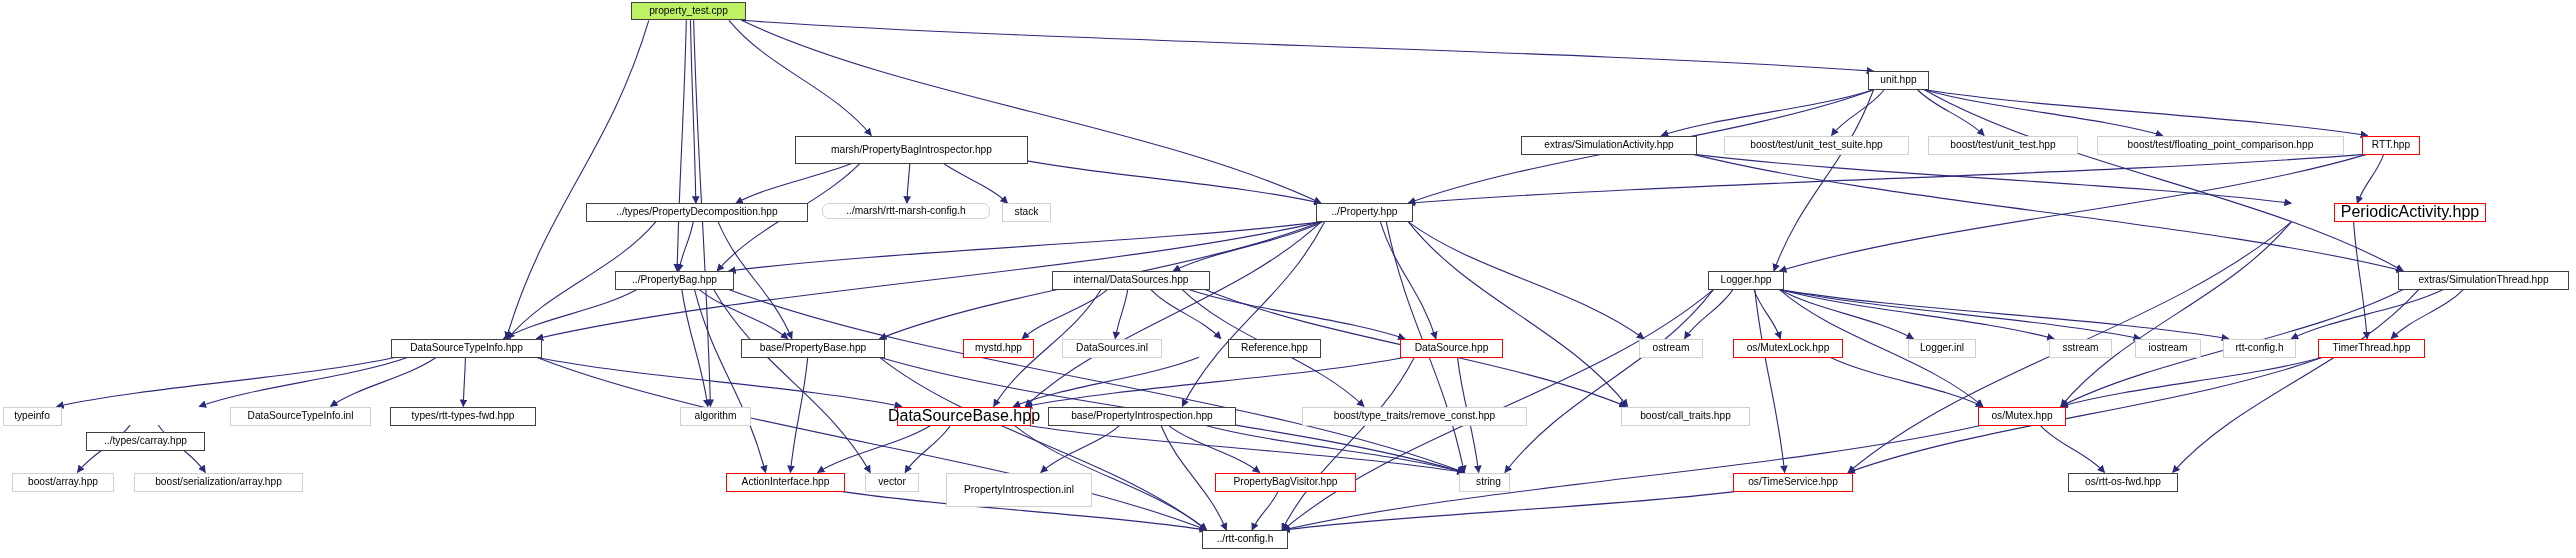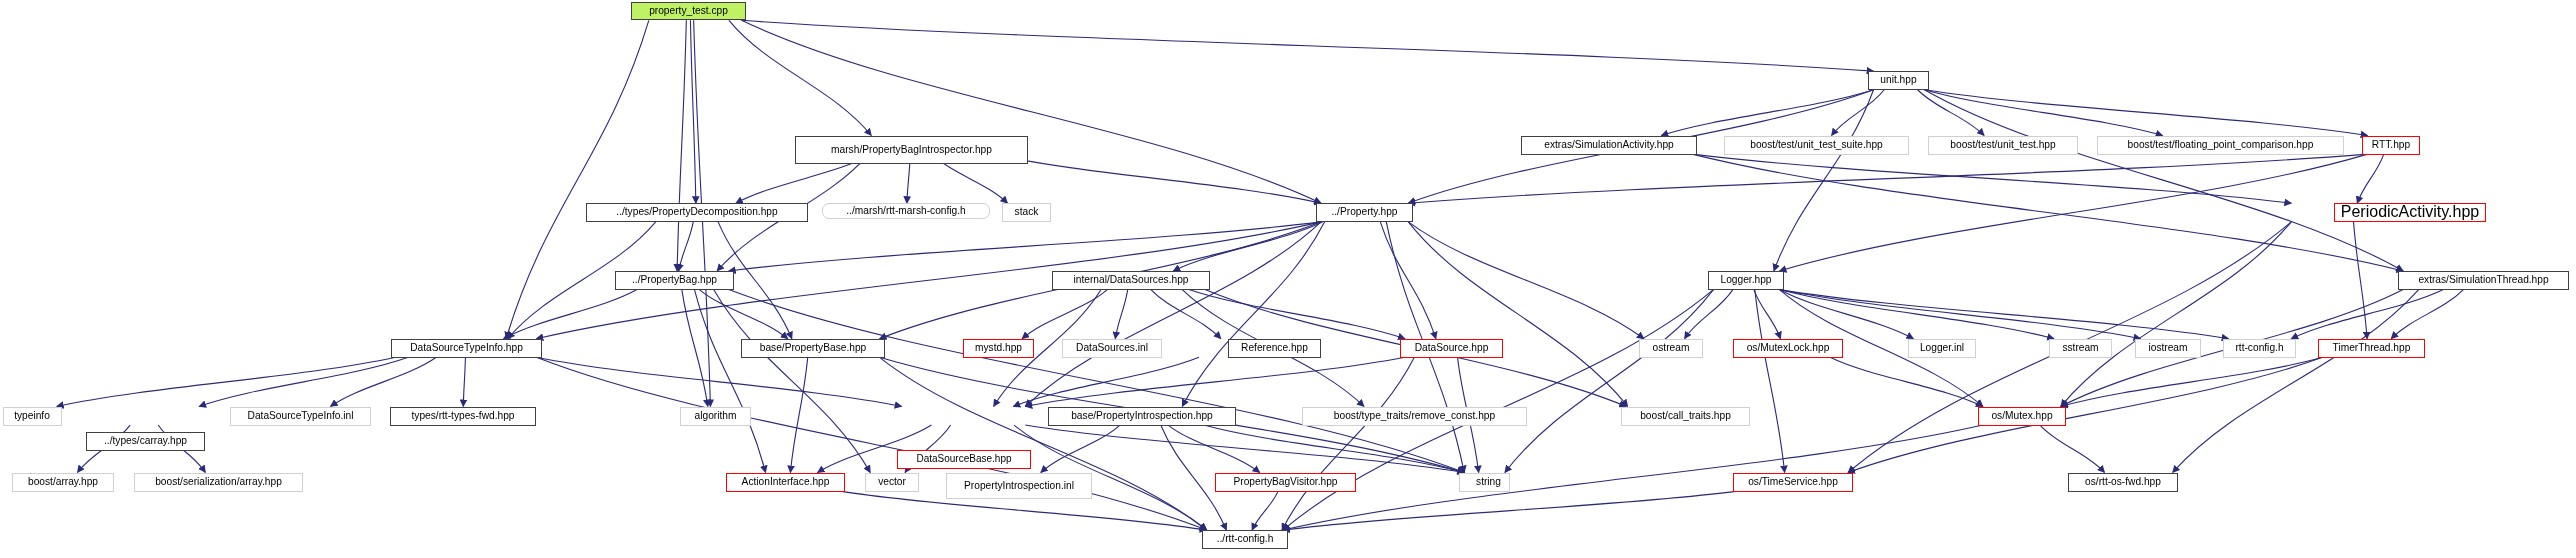--- a/index.html
+++ b/index.html
@@ -226,21 +226,21 @@
       </div>
       <div class="node v-thin" style="left: 230px; top: 407px; width: 141px; height: 18.6px; font-size: 10.2px;">
         <span>DataSourceTypeInfo.inl</span>
       </div>
       <div class="node v-bold" style="left: 390px; top: 407px; width: 146px; height: 18.6px; font-size: 10.2px;">
         <span>types/rtt-types-fwd.hpp</span>
       </div>
       <div class="node v-thin" style="left: 680px; top: 407px; width: 71px; height: 18.6px; font-size: 10.2px;">
         <span>algorithm</span>
       </div>
-      <div class="node v-red" style="left: 897px; top: 407px; width: 134px; height: 18.6px; font-size: 10px; margin-top: 43px;">
+      <div class="node v-red" style="left: 897px; top: 407px; width: 134px; height: 18.6px; font-size: 16px;">
         <span>DataSourceBase.hpp</span>
       </div>
       <div class="node v-bold" style="left: 1048px; top: 407px; width: 188px; height: 18.6px; font-size: 10.2px;">
         <span>base/PropertyIntrospection.hpp</span>
       </div>
       <div class="node v-thin" style="left: 1302px; top: 407px; width: 225px; height: 18.6px; font-size: 10.2px;">
         <span>boost/type_traits/remove_const.hpp</span>
       </div>
       <div class="node v-thin" style="left: 1621px; top: 407px; width: 129px; height: 18.6px; font-size: 10.2px;">
         <span>boost/call_traits.hpp</span>
@@ -253,21 +253,21 @@
       </div>
       <div class="node v-thin" style="left: 134px; top: 473px; width: 169px; height: 18.6px; font-size: 10.2px;">
         <span>boost/serialization/array.hpp</span>
       </div>
       <div class="node v-red" style="left: 726px; top: 473px; width: 119px; height: 18.6px; font-size: 10.2px;">
         <span>ActionInterface.hpp</span>
       </div>
       <div class="node v-thin" style="left: 865px; top: 473px; width: 54px; height: 18.6px; font-size: 10.2px;">
         <span>vector</span>
       </div>
-      <div class="node v-thin" style="left: 946px; top: 473px; width: 146px; height: 26px; font-size: 10.2px;">
+      <div class="node v-thin" style="left: 946px; top: 473px; width: 146px; height: 34px; font-size: 10.2px;">
         <span>PropertyIntrospection.inl</span>
       </div>
       <div class="node v-red" style="left: 1215px; top: 473px; width: 141px; height: 18.6px; font-size: 10.2px;">
         <span>PropertyBagVisitor.hpp</span>
       </div>
       <div class="node v-thin" style="left: 1459px; top: 473px; width: 51px; height: 18.6px; font-size: 10.2px; padding-left: 8px;">
         <span>string</span>
       </div>
       <div class="node v-red" style="left: 1733px; top: 473px; width: 120px; height: 18.6px; font-size: 10.2px;">
         <span>os/TimeService.hpp</span>

